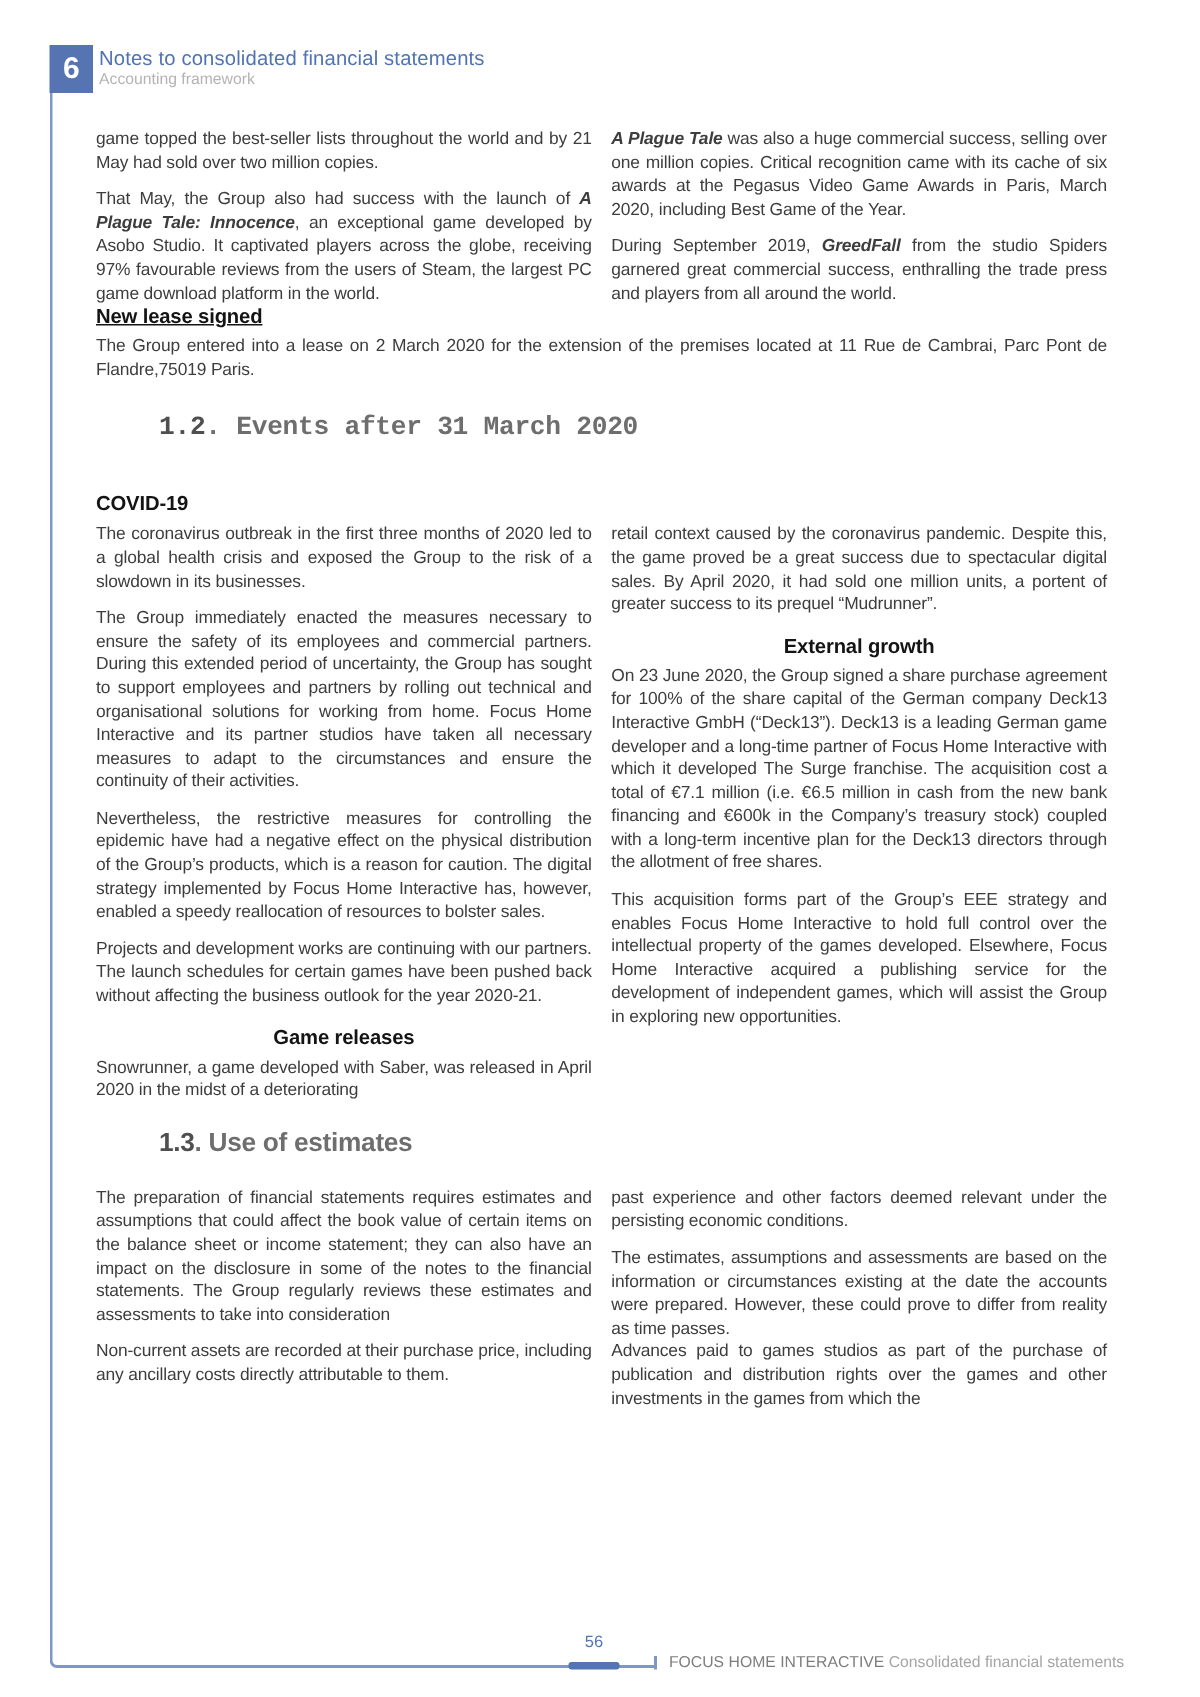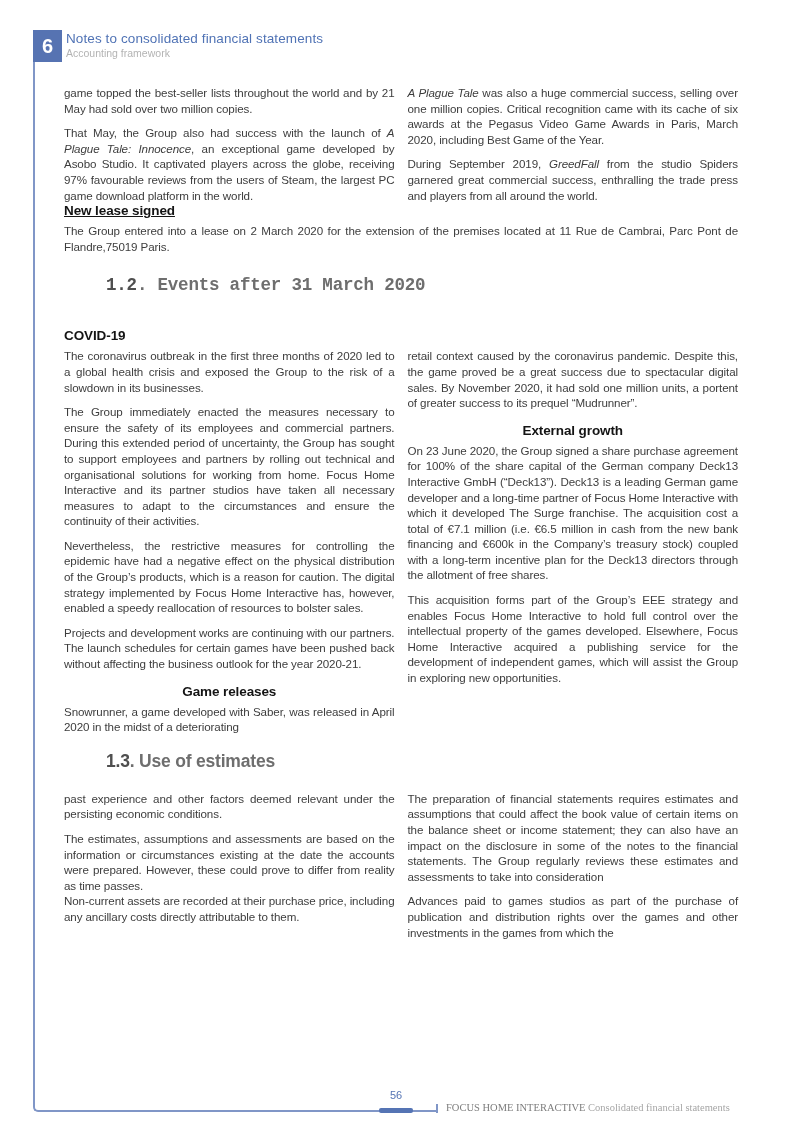--- a/index.html
+++ b/index.html
@@ -33,42 +33,42 @@
   }
   
   .content{position:absolute;left:64px;top:85px;width:674px;}
   .cols{display:flex;gap:13px;}
   .col{flex:1;min-width:0;}
   p.body{
     margin:0 0 9px 0;font-size:11.6px;line-height:15.6px;text-align:justify;
     letter-spacing:-0.1px;color:#3d3d3d;
   }
   p.body:last-child{margin-bottom:0;}
-  .bi{font-weight:normal;font-style:italic;}
+  .bi{font-weight:bold;font-style:italic;}
   h3.sub{
     margin:0 0 5px 0;font-size:13.5px;font-weight:bold;color:#141414;letter-spacing:-0.1px;
   }
   h3.sub.gap{margin-top:12px;text-align:center;}
   h3.sub.underline span{text-decoration:underline;}
   .section-heading{
     margin:0;padding-left:42px;font-size:17.5px;color:#6e6e6e;letter-spacing:-0.2px;
   }
   .section-heading .num{font-weight:bold;color:#4f4f4f;}
   .mt-lease{margin-top:28px;}
   .mt-s12{margin-top:21px;margin-bottom:33px;font-family:Liberation Mono, monospace;}
   .mt-covid-cols{margin-top:0;}
   .mt-s13{margin-top:16px;margin-bottom:19px;}
   .mt-s14{margin-top:16px;margin-bottom:18px;}
   
   .footer-pagenum{
     position:absolute;left:379px;top:1089px;width:34px;text-align:center;
     font-size:11px;font-weight:normal;color:#5574b4;
   }
   .footer-text{
-    position:absolute;left:446px;top:1102px;font-size:10.5px;white-space:nowrap;font-family:Liberation Serif, serif;
+    position:absolute;left:446px;top:1102px;font-size:10.5px;white-space:nowrap;
   }
   .footer-text .brand{color:#7d7d7d;}
   .footer-text .doc{color:#a5a5a5;}
 </style>
 </head>
 <body>
 
 <div class="page-frame"></div>
 <div class="footer-thick"></div>
 <div class="footer-cap"></div>
@@ -103,38 +103,38 @@
   <div class="cols mt-covid-cols">
     <div class="col">
       <p class="body">The coronavirus outbreak in the first three months of 2020 led to a global health crisis and exposed the Group to the risk of a slowdown in its businesses.</p>
       <p class="body">The Group immediately enacted the measures necessary to ensure the safety of its employees and commercial partners. During this extended period of uncertainty, the Group has sought to support employees and partners by rolling out technical and organisational solutions for working from home. Focus Home Interactive and its partner studios have taken all necessary measures to adapt to the circumstances and ensure the continuity of their activities.</p>
       <p class="body">Nevertheless, the restrictive measures for controlling the epidemic have had a negative effect on the physical distribution of the Group’s products, which is a reason for caution. The digital strategy implemented by Focus Home Interactive has, however, enabled a speedy reallocation of resources to bolster sales.</p>
       <p class="body">Projects and development works are continuing with our partners. The launch schedules for certain games have been pushed back without affecting the business outlook for the year 2020-21.</p>
       <h3 class="sub gap">Game releases</h3>
       <p class="body">Snowrunner, a game developed with Saber, was released in April 2020 in the midst of a deteriorating</p>
     </div>
     <div class="col">
-      <p class="body">retail context caused by the coronavirus pandemic. Despite this, the game proved be a great success due to spectacular digital sales. By November 2020, it had sold one million units, a portent of greater success to its prequel “Mudrunner”.</p>
+      <p class="body">retail context caused by the coronavirus pandemic. Despite this, the game proved be a great success due to spectacular digital sales. By April 2020, it had sold one million units, a portent of greater success to its prequel “Mudrunner”.</p>
       <h3 class="sub gap">External growth</h3>
       <p class="body">On 23 June 2020, the Group signed a share purchase agreement for 100% of the share capital of the German company Deck13 Interactive GmbH (“Deck13”). Deck13 is a leading German game developer and a long-time partner of Focus Home Interactive with which it developed The Surge franchise. The acquisition cost a total of €7.1 million (i.e. €6.5 million in cash from the new bank financing and €600k in the Company’s treasury stock) coupled with a long-term incentive plan for the Deck13 directors through the allotment of free shares.</p>
       <p class="body">This acquisition forms part of the Group’s EEE strategy and enables Focus Home Interactive to hold full control over the intellectual property of the games developed. Elsewhere, Focus Home Interactive acquired a publishing service for the development of independent games, which will assist the Group in exploring new opportunities.</p>
     </div>
   </div>
 
   <h2 class="section-heading mt-s13">
     <span class="num">1.3</span><span>. Use of estimates</span>
   </h2>
 
   <div class="cols">
     <div class="col">
+      <p class="body">The preparation of financial statements requires estimates and assumptions that could affect the book value of certain items on the balance sheet or income statement; they can also have an impact on the disclosure in some of the notes to the financial statements. The Group regularly reviews these estimates and assessments to take into consideration</p>
+    </div>
+    <div class="col">
       <p class="body">past experience and other factors deemed relevant under the persisting economic conditions.</p>
       <p class="body">The estimates, assumptions and assessments are based on the information or circumstances existing at the date the accounts were prepared. However, these could prove to differ from reality as time passes.</p>
-    </div>
-    <div class="col">
-      <p class="body">The preparation of financial statements requires estimates and assumptions that could affect the book value of certain items on the balance sheet or income statement; they can also have an impact on the disclosure in some of the notes to the financial statements. The Group regularly reviews these estimates and assessments to take into consideration</p>
     </div>
   </div>
 
 
   <div class="cols">
     <div class="col">
       <p class="body">Non-current assets are recorded at their purchase price, including any ancillary costs directly attributable to them.</p>
     </div>
     <div class="col">
       <p class="body">Advances paid to games studios as part of the purchase of publication and distribution rights over the games and other investments in the games from which the</p>

